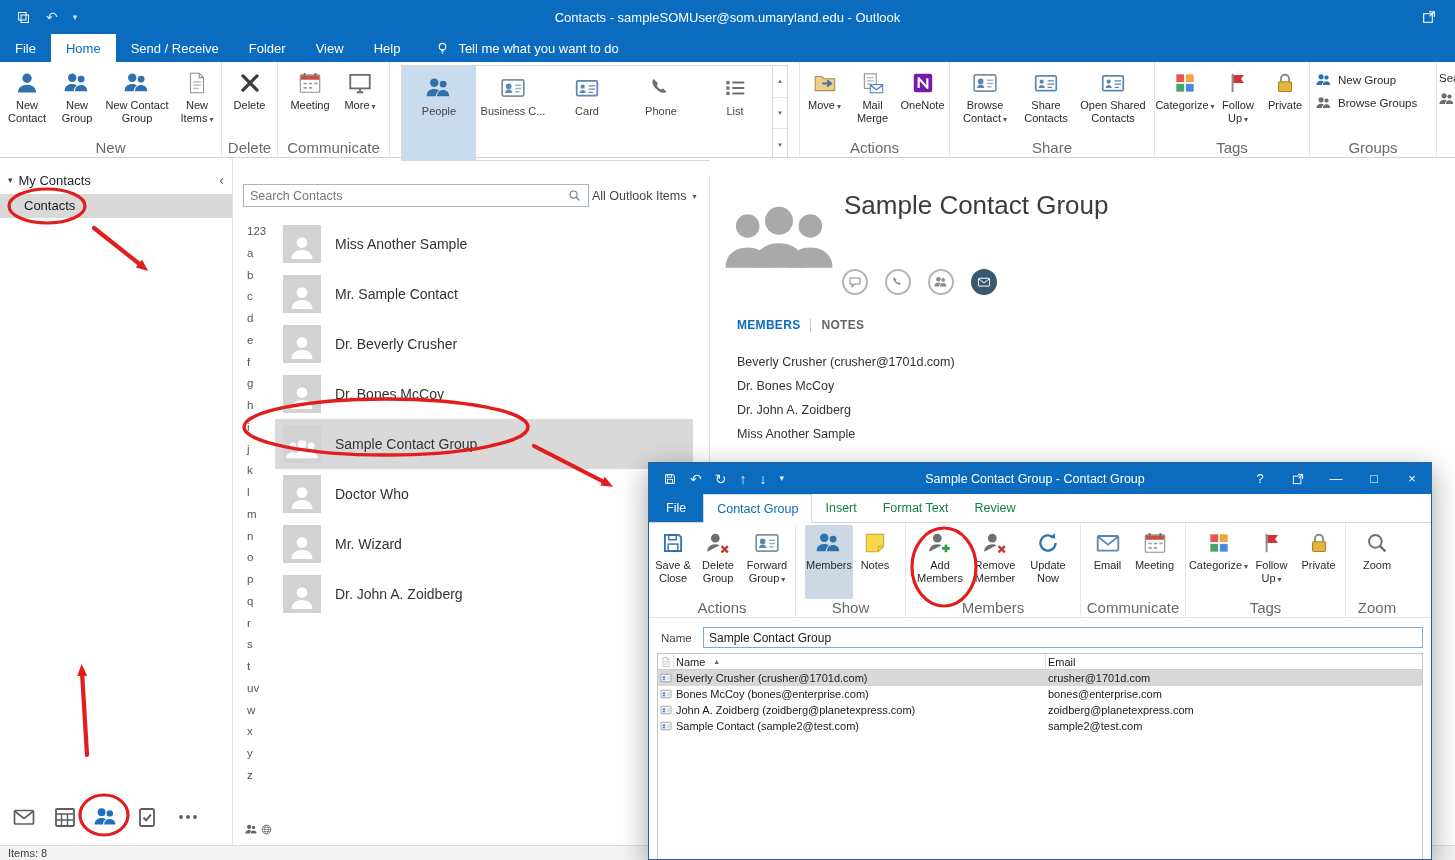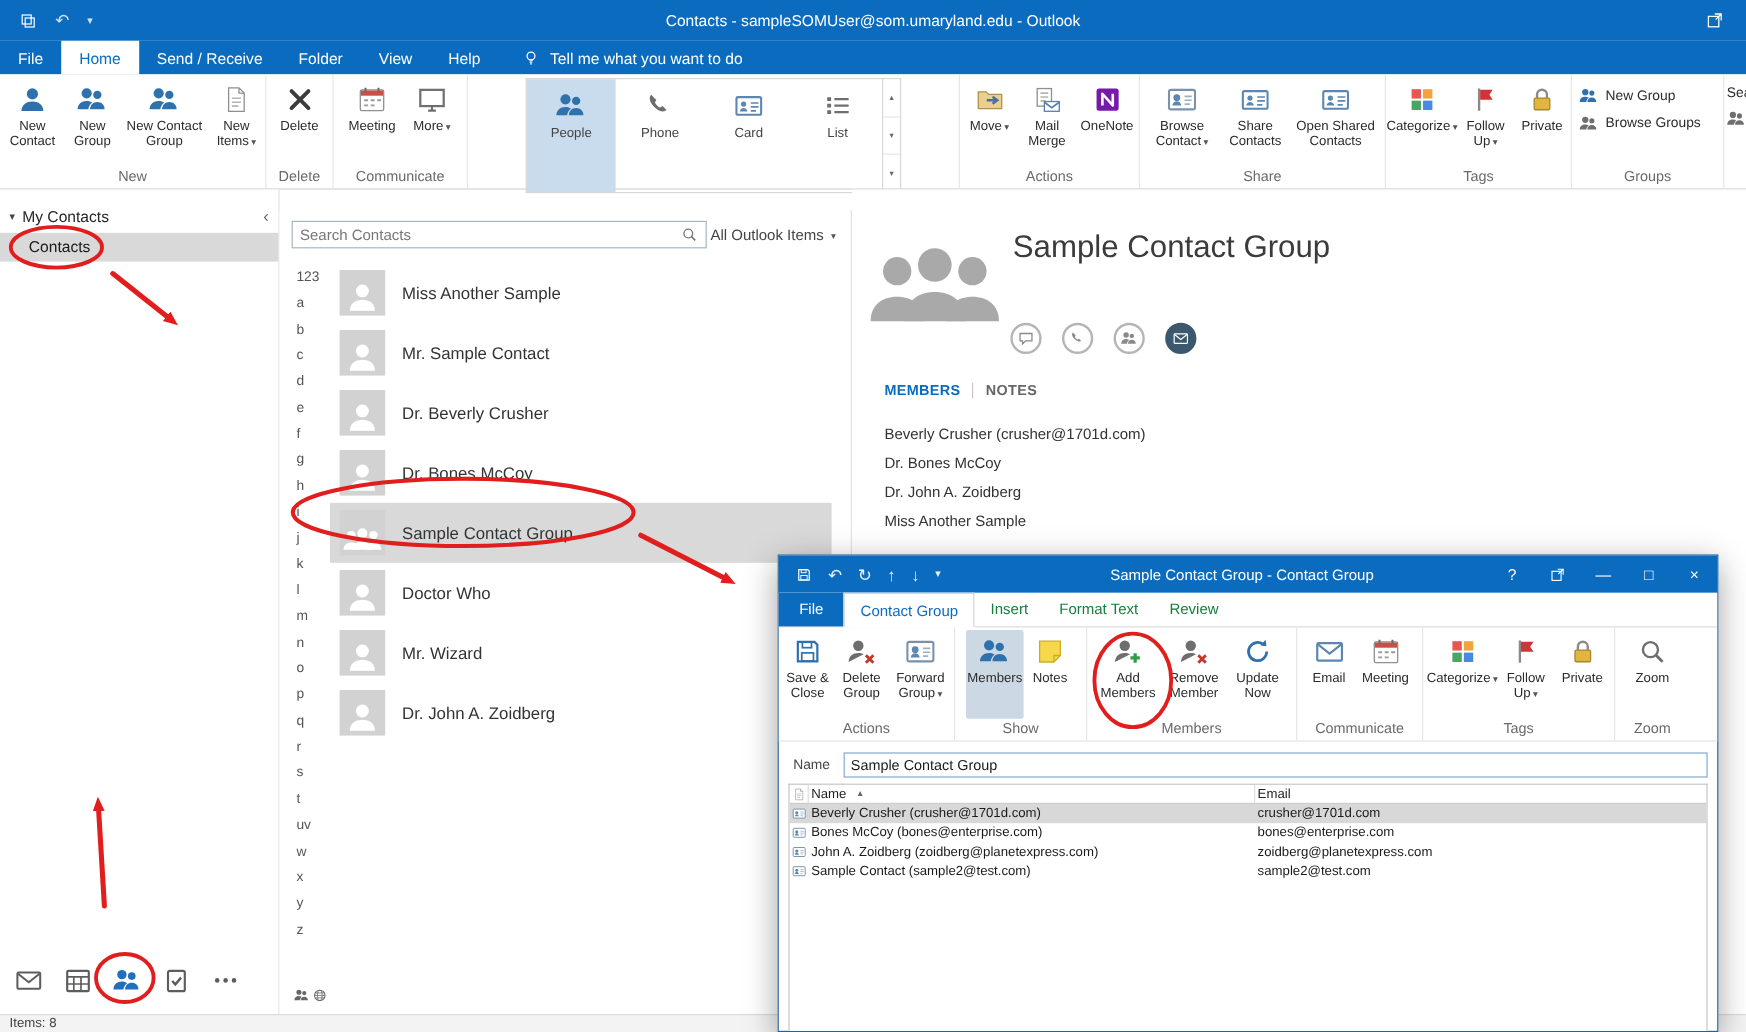--- a/index.html
+++ b/index.html
@@ -21,21 +21,21 @@
   .tabrow{position:absolute;left:0;top:34px;right:0;height:28px;background:var(--blue);display:flex;align-items:stretch;color:#fff}
   .tab{padding:0 15px;display:flex;align-items:center;font-size:13px;cursor:default}
   .tab.active{background:#fff;color:var(--blue)}
   .tellme{display:flex;align-items:center;gap:8px;margin-left:20px;font-size:13px}
   .tellme .ic{width:15px;height:15px;color:#fff}
 
   
   .ribbon{position:absolute;left:0;top:62px;right:0;height:96px;background:#fff;border-bottom:1px solid #d4d4d4;display:flex}
   .rgroup{position:relative;border-right:1px solid #e6e6e6;display:flex;flex-direction:column;padding-top:2px;flex:none}
   .rbody{flex:1;display:flex;align-items:flex-start;justify-content:center;gap:1px;padding-top:1px}
-  .rlabel{height:17px;text-align:center;font-size:12px;color:#696969;line-height:15px;white-space:nowrap;overflow:hidden}
+  .rlabel{height:17px;text-align:center;font-size:15px;color:#696969;line-height:15px;white-space:nowrap;overflow:hidden}
   .bigbtn{display:flex;flex-direction:column;align-items:center;height:74px;padding-top:5px;border-radius:2px;flex:none}
   .bigbtn.sel{background:#ccd8e4}
   .bigbtn .ic{width:26px;height:26px;margin-bottom:3px;flex:none}
   .blabel{font-size:11px;line-height:12.5px;color:#2b2b2b;text-align:center}
   .caret{font-size:8px;color:#555;margin-left:2px}
   .ic-blue{color:#2f71ad}
   .ic-gray{color:#6e6e6e}
   .ic-dark{color:#3c3c3c}
   .ic-steel{color:#5b87b0}
   .g-new{width:222px}.g-delete{width:56px}.g-comm{width:112px}.g-view{width:410px}
@@ -392,30 +392,36 @@
     <div class="rgroup g-view">
       <div class="rbody">
         <div class="gallery">
           <div class="gtile sel">
             <svg class="ic ic-blue">
                 <use href="#i-people2"></use>
               </svg>
             <span class="glabel">People</span>
           </div>
           <div class="gtile">
-            <svg class="ic ic-gray">
-                <use href="#i-phone"></use>
-              </svg>
-            <span class="glabel">Phone</span>
+            <svg class="ic ic-steel">
+                <use href="#i-minicard"></use>
+              </svg>
+            <span class="glabel">Business C...</span>
           </div>
           <div class="gtile">
             <svg class="ic ic-steel">
                 <use href="#i-card"></use>
               </svg>
             <span class="glabel">Card</span>
+          </div>
+          <div class="gtile">
+            <svg class="ic ic-gray">
+                <use href="#i-phone"></use>
+              </svg>
+            <span class="glabel">Phone</span>
           </div>
           <div class="gtile">
             <svg class="ic ic-gray">
                 <use href="#i-list"></use>
               </svg>
             <span class="glabel">List</span>
           </div>
           <div class="gstrip">
             <span>▴</span>
             <span>▾</span>

